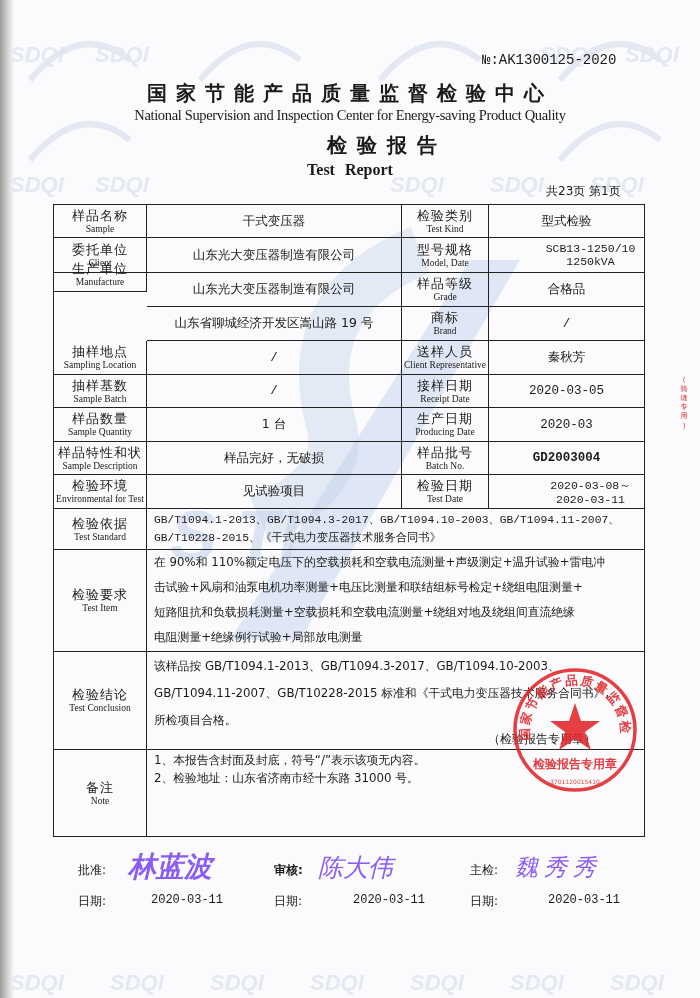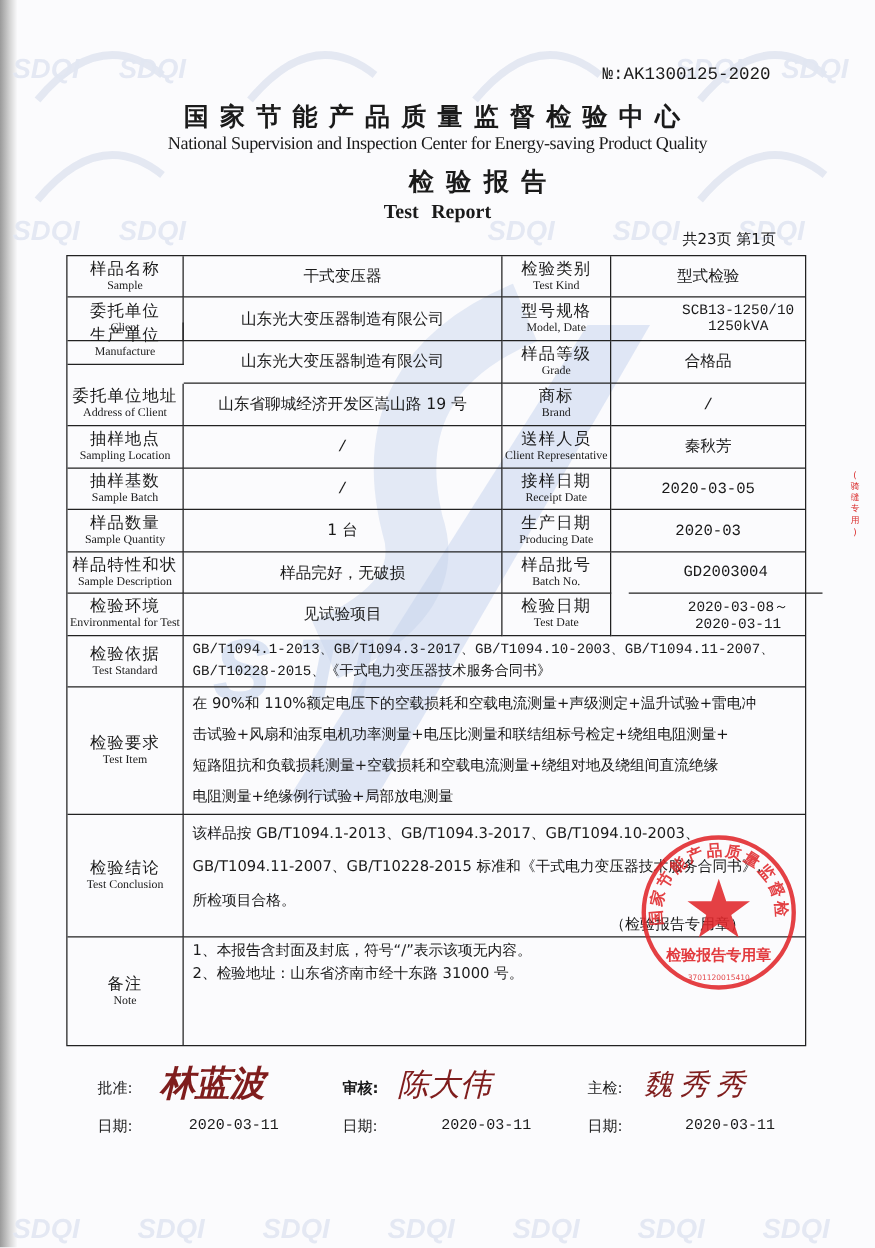--- a/index.html
+++ b/index.html
@@ -30,21 +30,21 @@
   .val-mono { font-family: "Liberation Mono", monospace; font-size: 12.5px; }
   .val-mono-s { font-family: "Liberation Mono", monospace; font-size: 11.5px; margin-left: 48px; }
   .left-text { align-items: flex-start; justify-content: flex-start; text-align: left; padding-left: 7px; }
   .para { font-family: "DejaVu Sans", sans-serif; font-size: 11.8px; line-height: 24px; padding-top: 0px; }
   .std-text { font-family: "Liberation Mono", "DejaVu Sans", monospace; font-size: 11.3px; line-height: 18px; padding-top: 2px; }
 
   .stamp { position: absolute; left: 510px; top: 665px; width: 130px; height: 130px; }
   .side-stamp { position: absolute; left: 677px; top: 372px; width: 14px; height: 60px; }
 
   .sign-row { position: absolute; font-family: "DejaVu Sans", sans-serif; font-size: 12px; }
-  .sig { position: absolute; font-family: "DejaVu Serif", serif; font-style: italic; color: #7f1d1d; }
+  .sig { position: absolute; font-family: "DejaVu Serif", serif; font-style: italic; color: #8b5cf6; }
   .date-val { position: absolute; font-family: "Liberation Mono", monospace; font-size: 12px; }
 </style>
 </head>
 <body>
 
 <div class="page-shadow"></div>
 
 <svg class="watermark" viewBox="0 0 700 998">
   <g fill="none" stroke="#dfe4f0" stroke-width="6" opacity="0.8">
     <path d="M30 80 Q 80 20 130 60"></path>
@@ -121,24 +121,20 @@
     <div class="cell " style="left: 93px; top: 68px; width: 255px; height: 34px;">
       <span class="val">山东光大变压器制造有限公司</span>
     </div>
     <div class="cell " style="left: 348px; top: 68px; width: 87px; height: 34px;">
       <span class="lbl-cn">样品等级</span>
       <span class="lbl-en">Grade</span>
     </div>
     <div class="cell " style="left: 435px; top: 68px; width: 155px; height: 34px; border-right: none;">
       <span class="val">合格品</span>
     </div>
-    <div class="cell " style="left: 0px; top: 102px; width: 93px; height: 34px;">
-      <span class="lbl-cn">委托单位地址</span>
-      <span class="lbl-en">Address of Client</span>
-    </div>
     <div class="cell " style="left: 93px; top: 102px; width: 255px; height: 34px;">
       <span class="val">山东省聊城经济开发区嵩山路 19 号</span>
     </div>
     <div class="cell " style="left: 348px; top: 102px; width: 87px; height: 34px;">
       <span class="lbl-cn">商标</span>
       <span class="lbl-en">Brand</span>
     </div>
     <div class="cell " style="left: 435px; top: 102px; width: 155px; height: 34px; border-right: none;">
       <span class="val-mono">/</span>
     </div>
@@ -188,21 +184,21 @@
       <span class="lbl-cn">样品特性和状</span>
       <span class="lbl-en">Sample Description</span>
     </div>
     <div class="cell " style="left: 93px; top: 237px; width: 255px; height: 33px;">
       <span class="val">样品完好，无破损</span>
     </div>
     <div class="cell " style="left: 348px; top: 237px; width: 87px; height: 33px;">
       <span class="lbl-cn">样品批号</span>
       <span class="lbl-en">Batch No.</span>
     </div>
-    <div class="cell " style="left: 449px; top: 237px; width: 155px; height: 33px; border-right: none;">
+    <div class="cell " style="left: 435px; top: 237px; width: 155px; height: 33px; border-right: none; font-weight: bold;">
       <span class="val-mono">GD2003004</span>
     </div>
     <div class="cell " style="left: 0px; top: 270px; width: 93px; height: 34px;">
       <span class="lbl-cn">检验环境</span>
       <span class="lbl-en">Environmental for Test</span>
     </div>
     <div class="cell " style="left: 93px; top: 270px; width: 255px; height: 34px;">
       <span class="val">见试验项目</span>
     </div>
     <div class="cell " style="left: 348px; top: 270px; width: 87px; height: 34px;">

